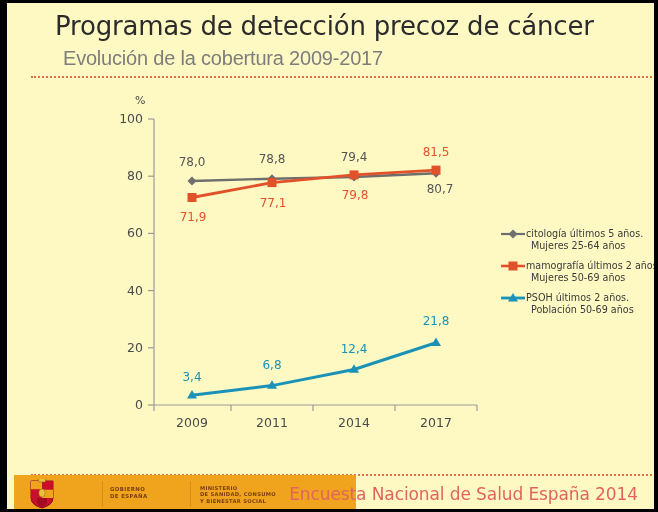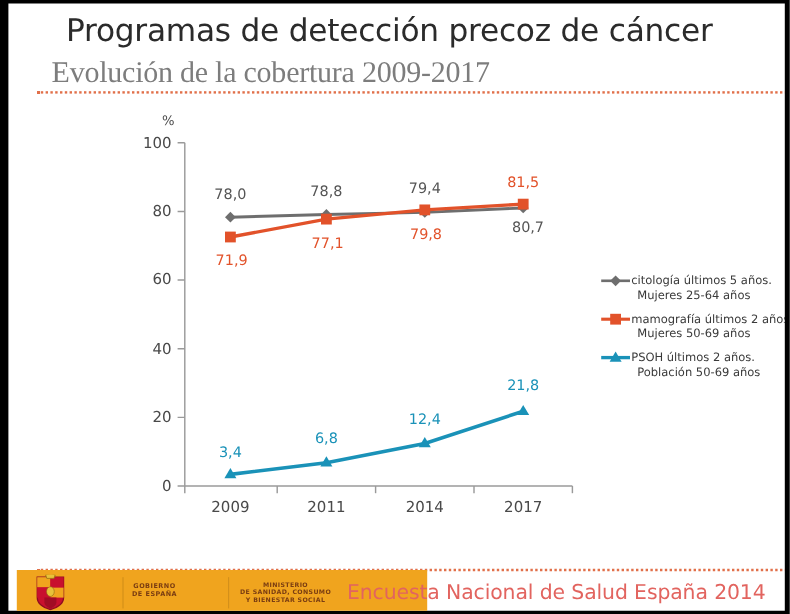--- a/index.html
+++ b/index.html
@@ -1,39 +1,38 @@
 <!DOCTYPE html>
 <html><head>
 <meta charset="utf-8">
 <style>
   html,body{margin:0;padding:0;background:#000;}
   body{width:658px;height:512px;overflow:hidden;font-family:"DejaVu Sans",sans-serif;}
 
   #slide{
     position:absolute;left:0;top:0;width:658px;height:512px;
-    background:#ffffff;
+    background:#fef9c3;
     border-left:7px solid #000;
     border-right:4px solid #000;
     border-top:3px solid #000;
     border-bottom:3px solid #000;
     box-sizing:border-box;
     overflow:hidden;
-    text-align:center;
   }
 
   
   #title{
     position:absolute;left:48px;top:8px;
     font-family:"DejaVu Sans",sans-serif;
     font-size:26px;color:#2b2b2b;letter-spacing:-0.2px;white-space:nowrap;
   }
   #subtitle{
-    position:absolute;left:36px;top:44px;
-    font-family:Liberation Serif, serif;
-    font-size:25px;color:#7d7d7d;letter-spacing:-0.2px;white-space:nowrap;
+    position:absolute;left:56px;top:44px;
+    font-family:Liberation Sans, sans-serif;
+    font-size:20px;color:#7d7d7d;letter-spacing:-0.2px;white-space:nowrap;
   }
   .dotrule{
     position:absolute;height:0;border-top:2px dotted #e1704a;
   }
   #rule-top{left:24px;top:73px;width:628px;}
   #rule-bottom{left:24px;top:471px;width:628px;}
 
   
   #chart{position:absolute;left:0;top:0;width:658px;height:470px;}
   #chart svg{display:block;}

